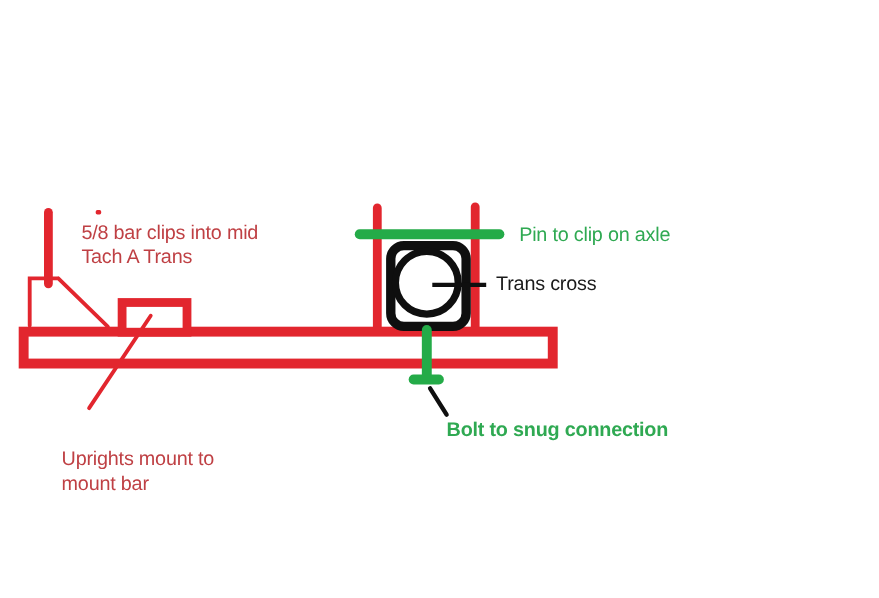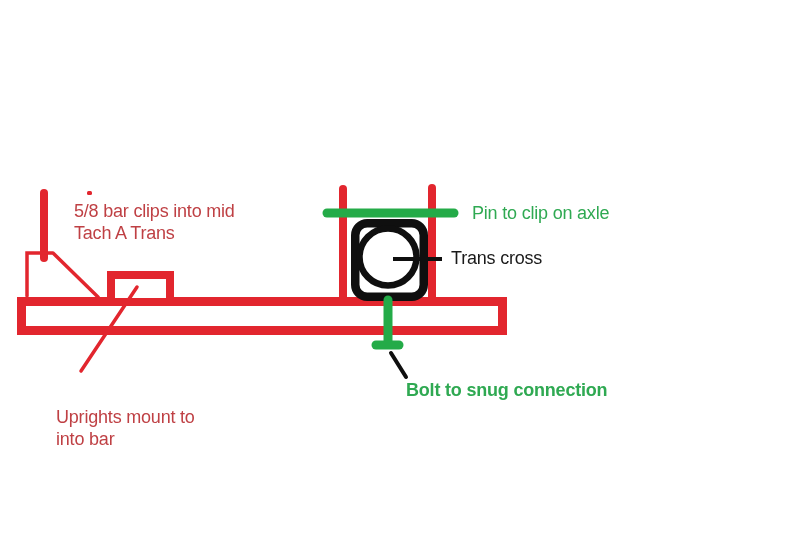--- a/index.html
+++ b/index.html
@@ -69,21 +69,21 @@
     <line x1="391" y1="353" x2="406" y2="377" stroke-width="4" stroke-linecap="round" class="stroke-black"></line>
   </svg>
 
   <div class="label red-text" style="left:74px; top:200px;">
     <span>5/8 bar clips into mid</span>
     <span>Tach A Trans</span>
   </div>
 
   <div class="label red-text" style="left:56px; top:374px;margin-top:32px;">
     <span>Uprights mount to</span>
-    <span>into bar</span>
+    <span>mount bar</span>
   </div>
 
   <div class="label green-text" style="left:472px; top:202px;">Pin to clip on axle</div>
 
   <div class="label black-text" style="left:451px; top:247px;">Trans cross</div>
 
   <div class="label green-text" style="left:406px; top:379px;font-weight:bold;">Bolt to snug connection</div>
 
 </div>
 

